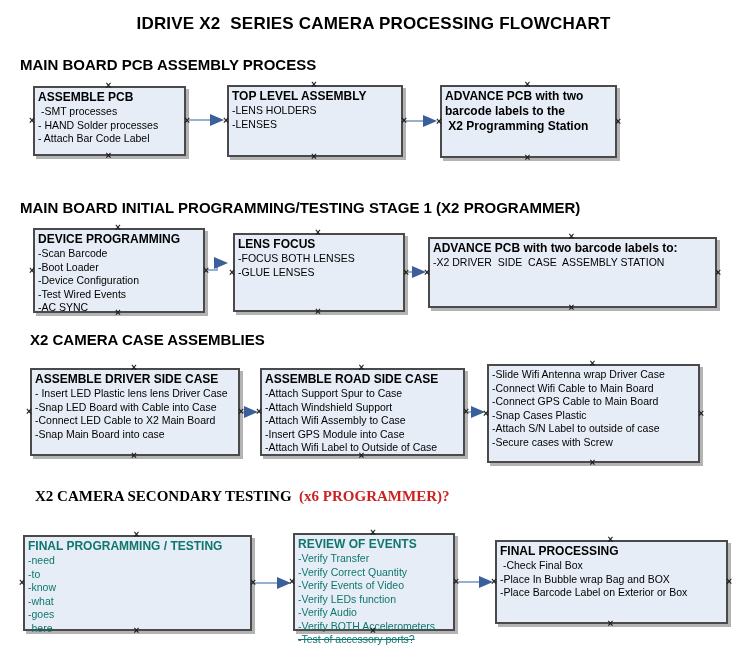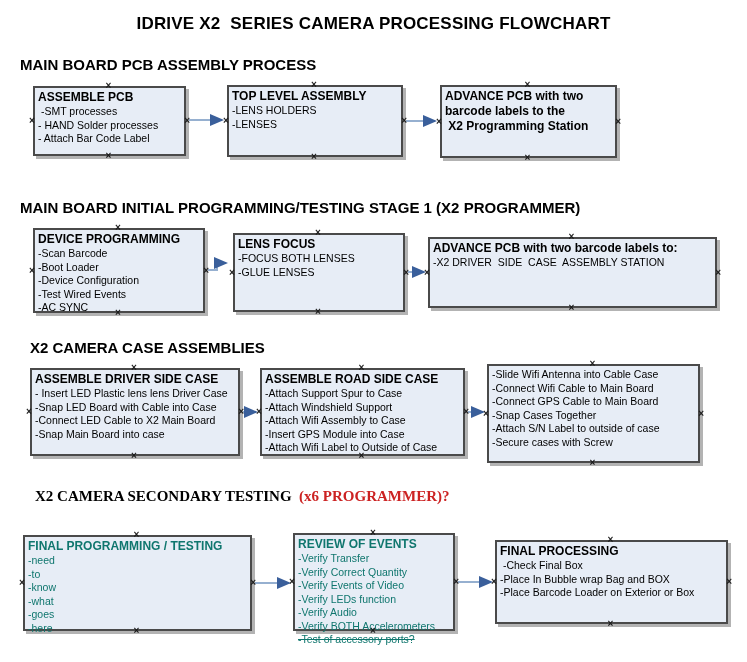--- a/index.html
+++ b/index.html
@@ -43,21 +43,21 @@
 </style>
 </head>
 <body>
 
 <div id="canvas">
 
   <div class="doc-title">IDRIVE X2  SERIES CAMERA PROCESSING FLOWCHART</div>
 
   <div class="section-header" style="left:20px;top:56px;">MAIN BOARD PCB ASSEMBLY PROCESS</div>
   <div class="section-header" style="left:20px;top:199px;">MAIN BOARD INITIAL PROGRAMMING/TESTING STAGE 1 (X2 PROGRAMMER)</div>
-  <div class="section-header" style="left:30px;top:339px;">X2 CAMERA CASE ASSEMBLIES</div>
+  <div class="section-header" style="left:30px;top:331px;">X2 CAMERA CASE ASSEMBLIES</div>
   <div class="section-header" style="left:35px;top:488px;font-family:Liberation Serif, serif;"><span>X2 CAMERA SECONDARY TESTING  </span><span class="red">(x6 PROGRAMMER)?</span></div>
 
   <svg class="arrows" width="747" height="662">
     <defs>
       <marker id="ah" markerWidth="8" markerHeight="8" refX="6" refY="3" orient="auto">
         <path d="M0,0 L7,3 L0,6 Z" fill="#3a5f9b"></path>
       </marker>
     </defs>
     <polyline points="187,120 222,120" fill="none" stroke="#96b0d0" stroke-width="2" marker-end="url(#ah)"></polyline>
     <polyline points="405,121 435,121" fill="none" stroke="#96b0d0" stroke-width="2" marker-end="url(#ah)"></polyline>
@@ -155,24 +155,24 @@
     <div class="box-item">-Attach Wifi Assembly to Case</div>
     <div class="box-item">-Insert GPS Module into Case</div>
     <div class="box-item">-Attach Wifi Label to Outside of Case</div>
   </div>
 
   <div class="fbox" style="left:487px;top:364px;width:213px;height:99px;">
     <span class="h ht">×</span>
       <span class="h hb">×</span>
       <span class="h hl">×</span>
       <span class="h hr">×</span>
-    <div class="box-item">-Slide Wifi Antenna into Cable Case</div>
+    <div class="box-item">-Slide Wifi Antenna wrap Driver Case</div>
     <div class="box-item">-Connect Wifi Cable to Main Board</div>
     <div class="box-item">-Connect GPS Cable to Main Board</div>
-    <div class="box-item">-Snap Cases Together</div>
+    <div class="box-item">-Snap Cases Plastic</div>
     <div class="box-item">-Attach S/N Label to outside of case</div>
     <div class="box-item">-Secure cases with Screw</div>
   </div>
 
   <div class="fbox red" style="left:23px;top:535px;width:229px;height:96px;">
     <span class="h ht">×</span>
       <span class="h hb">×</span>
       <span class="h hl">×</span>
       <span class="h hr">×</span>
     <div class="box-title">FINAL PROGRAMMING / TESTING</div>
@@ -200,16 +200,16 @@
   </div>
 
   <div class="fbox" style="left:495px;top:540px;width:233px;height:84px;">
     <span class="h ht">×</span>
       <span class="h hb">×</span>
       <span class="h hl">×</span>
       <span class="h hr">×</span>
     <div class="box-title">FINAL PROCESSING</div>
     <div class="box-item"> -Check Final Box</div>
     <div class="box-item">-Place In Bubble wrap Bag and BOX</div>
-    <div class="box-item">-Place Barcode Loader on Exterior or Box</div>
+    <div class="box-item">-Place Barcode Label on Exterior or Box</div>
   </div>
 
 </div>
 
 </body></html>

